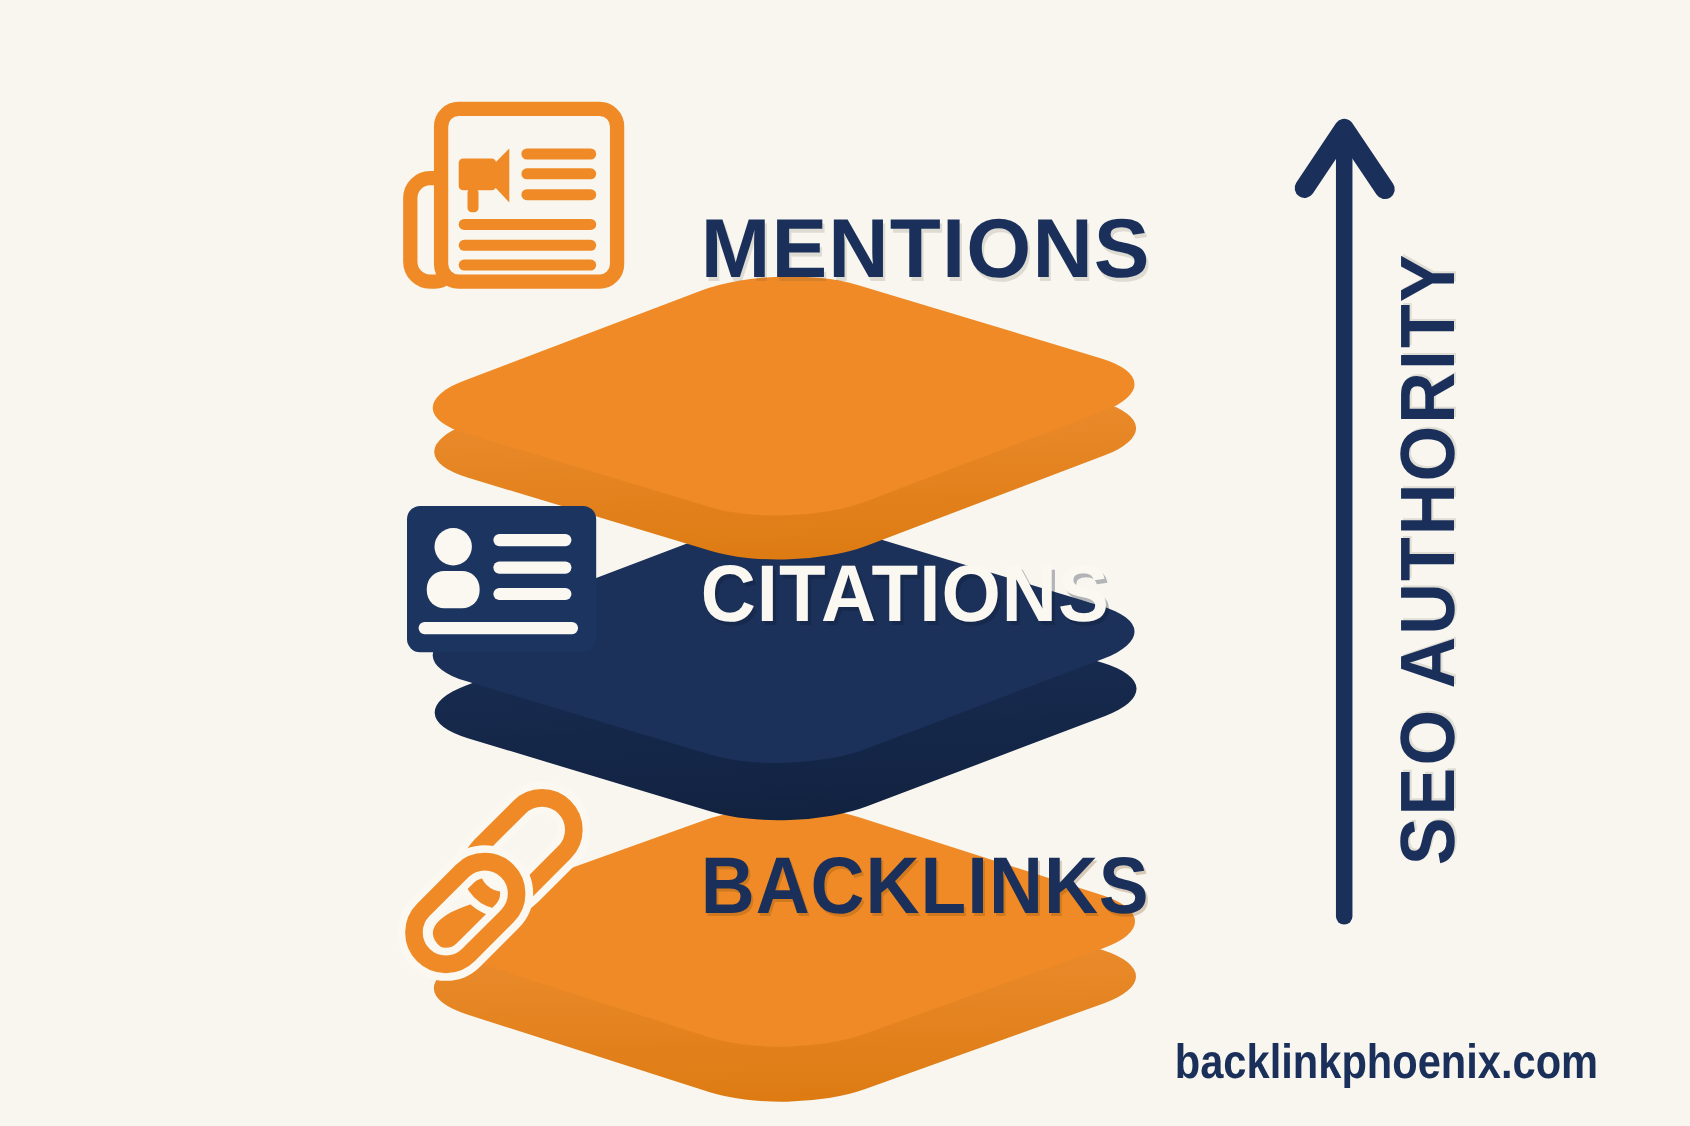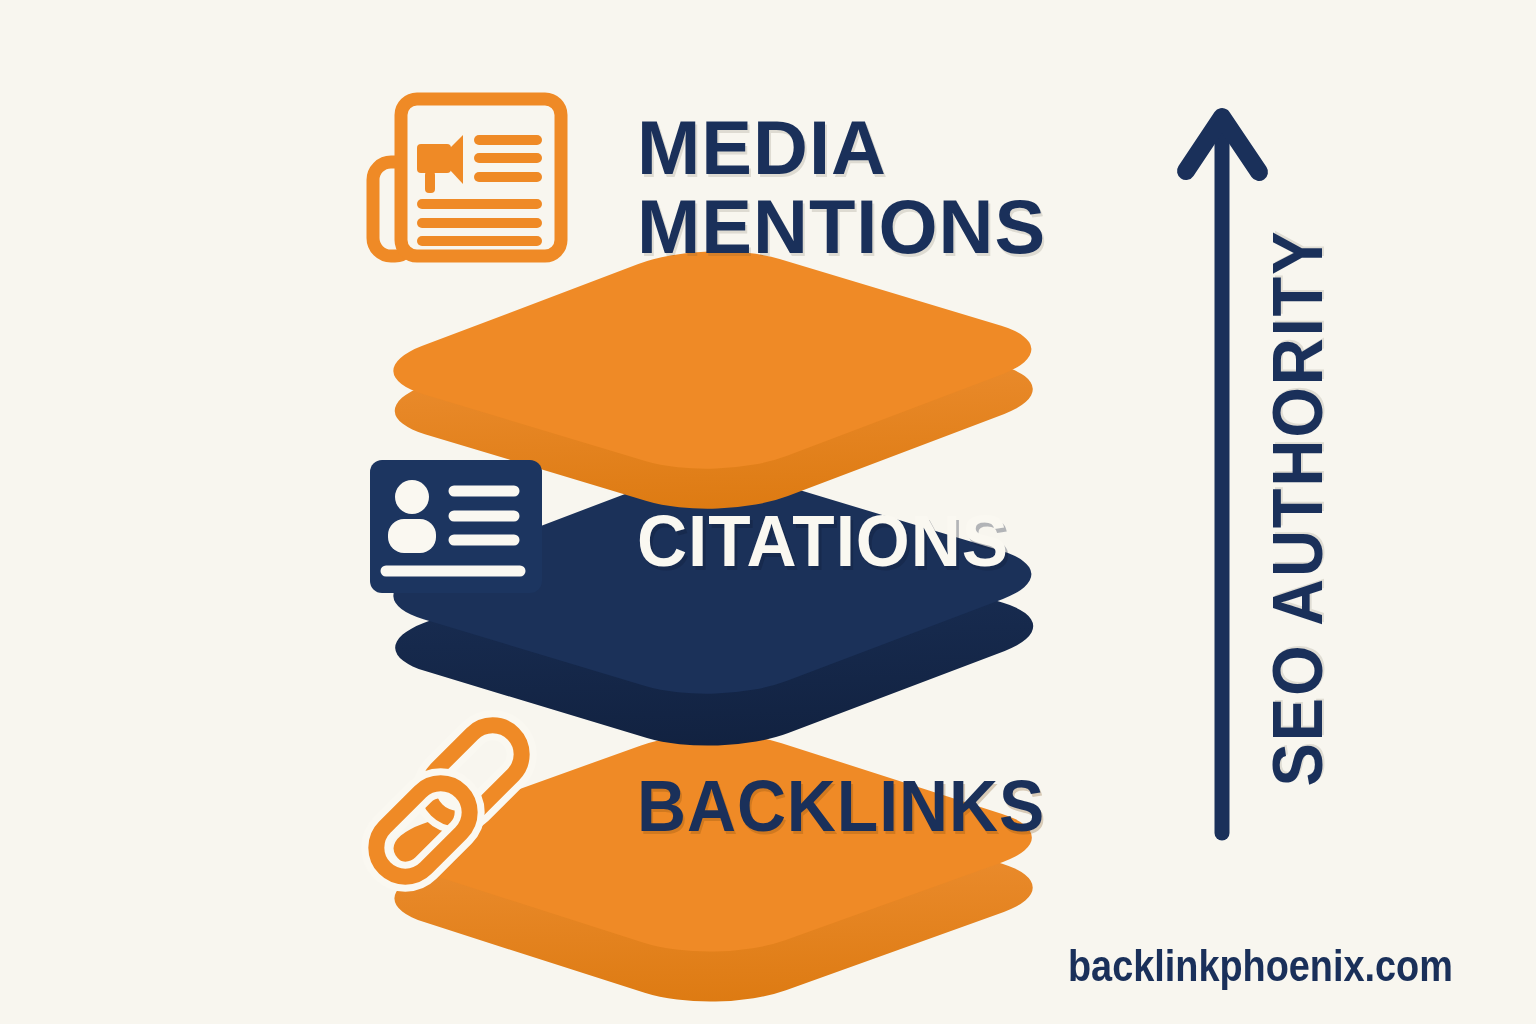--- a/index.html
+++ b/index.html
@@ -175,21 +175,20 @@
       <rect x="-29" y="-54" width="58" height="108" rx="29" fill="none" style="stroke:var(--white,#FAF8F1)" stroke-width="30"></rect>
       <rect x="-29" y="-54" width="58" height="108" rx="29" fill="none" style="stroke:var(--orange,#EF8A26)" stroke-width="16"></rect>
     </g>
 
     <g transform="translate(58,118) rotate(45)">
       <rect x="-29" y="-54" width="58" height="108" rx="29" fill="none" style="stroke:var(--white,#FAF8F1)" stroke-width="30"></rect>
       <rect x="-29" y="-54" width="58" height="108" rx="29" fill="none" style="stroke:var(--orange,#EF8A26)" stroke-width="16"></rect>
     </g>
   </svg>
 
-  <div class="h-line media-line1">MEDIA</div>
   <div class="h-line media-line2">MENTIONS</div>
 
   <div class="h-line citations">CITATIONS</div>
 
   <div class="h-line backlinks">BACKLINKS</div>
 
   <svg class="abs axis-arrow" viewBox="0 0 125 750">
     <g style="stroke:var(--text-navy,#1A305A)" fill="none" stroke-linecap="round" stroke-linejoin="round">
       <line x1="62" y1="32" x2="62" y2="733" stroke-width="15"></line>
       <polyline points="26,71 62,17 99,72" stroke-width="18"></polyline>

